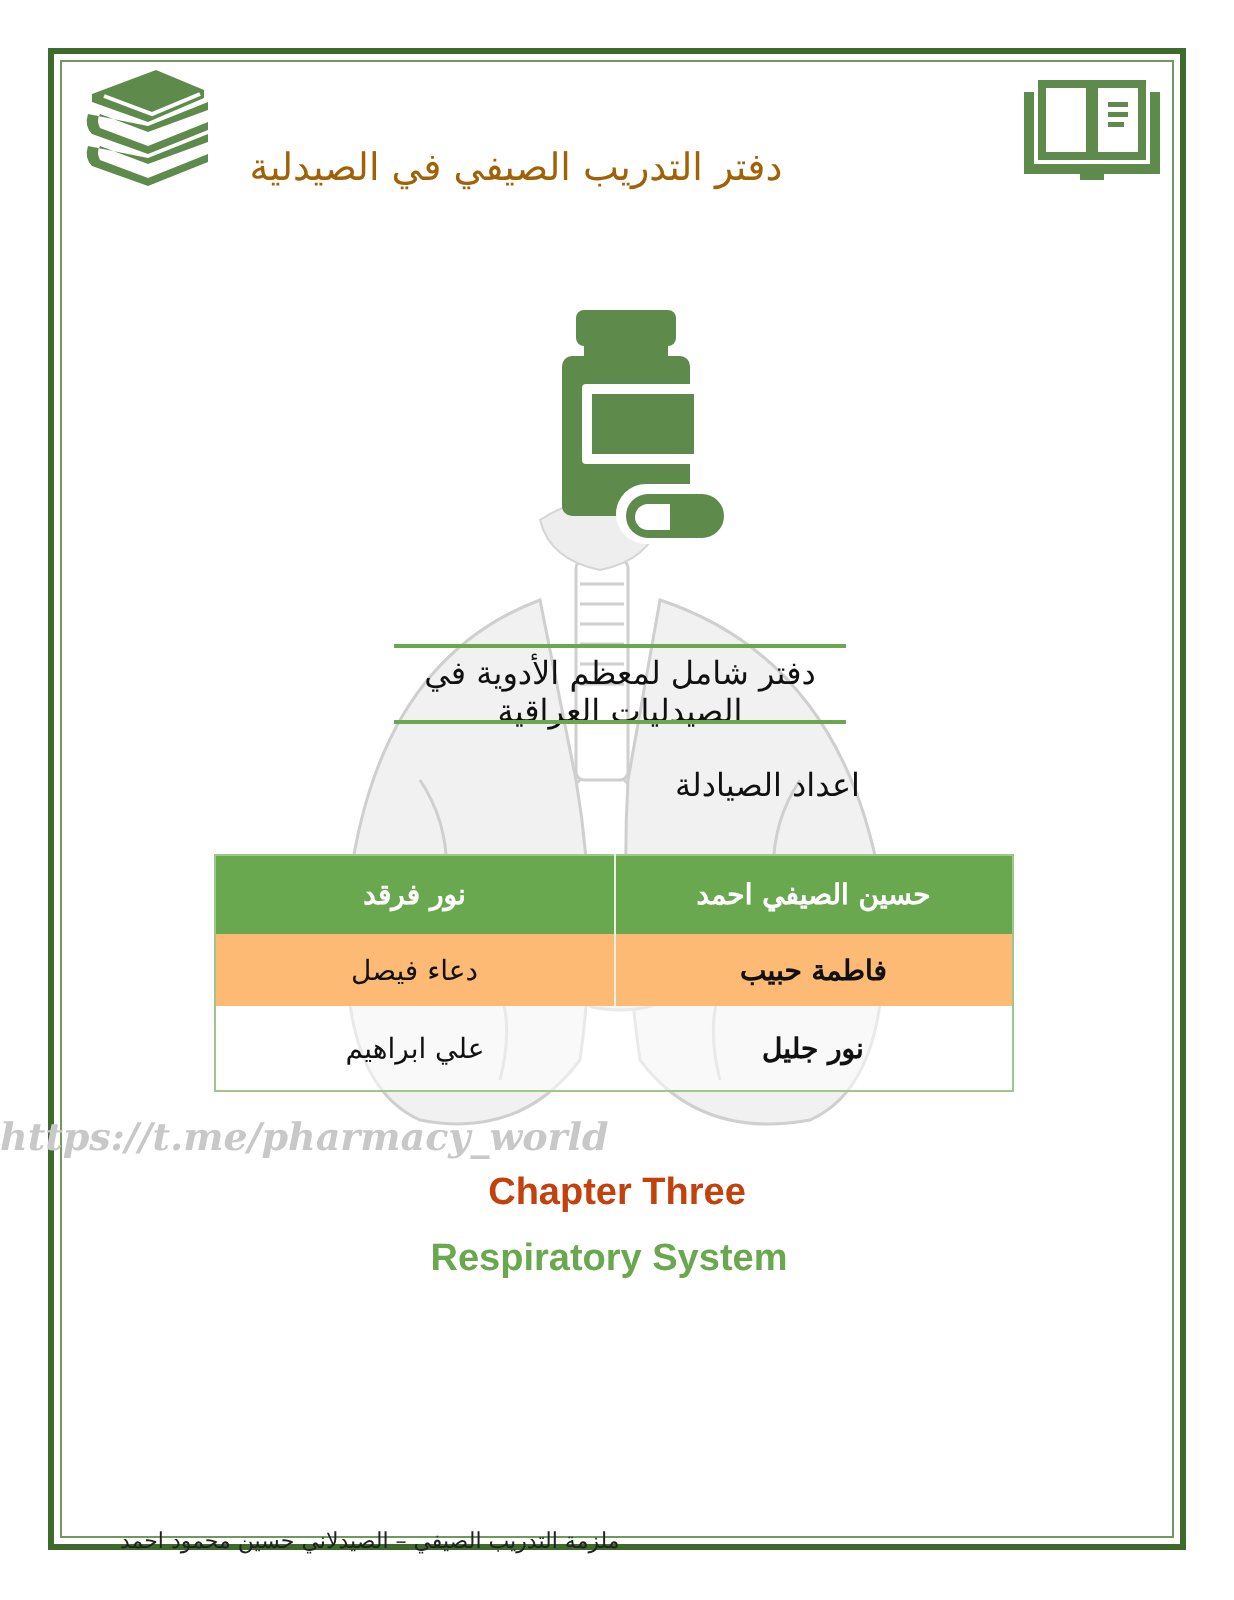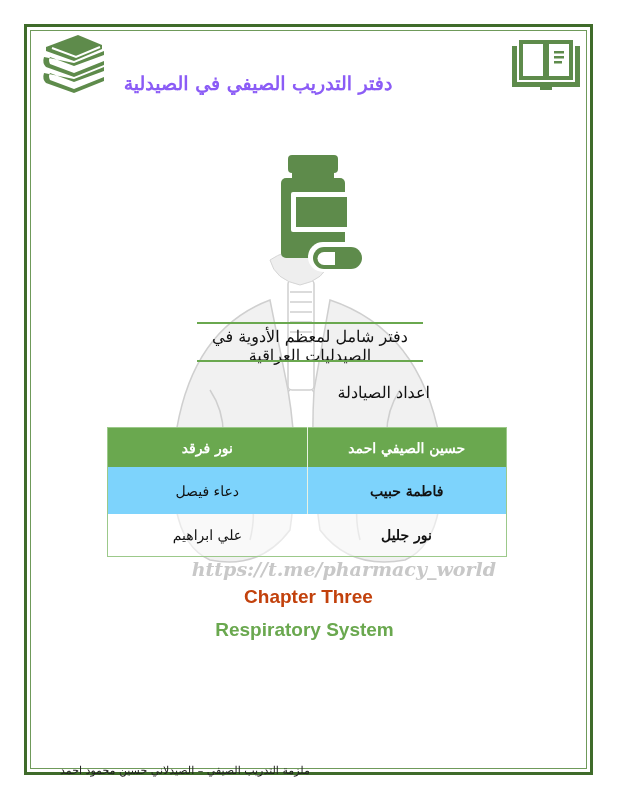--- a/index.html
+++ b/index.html
@@ -1,32 +1,32 @@
 <!DOCTYPE html>
 <html><head>
 <meta charset="utf-8">
 <style>
   html, body { margin:0; padding:0; background:#ffffff; }
   body { width:617px; height:800px; position:relative; overflow:hidden; font-family:"DejaVu Serif", serif; }
   .page-border { position:absolute; left:24px; top:24px; width:569px; height:751px; box-sizing:border-box; border:3px solid #3f6b2a; }
   .page-border-inner { position:absolute; left:3px; top:3px; right:3px; bottom:3px; border:1px solid #6f9a5a; }
   .abs { position:absolute; }
-  .title { left:0; width:516px; top:72px; text-align:center; font-size:19px; color:#8b5cf6; direction:rtl;font-weight:bold; }
+  .title { left:0; width:516px; top:72px; text-align:center; font-size:19px; color:#a16207; direction:rtl; }
   .lungs { left:150px; top:240px; width:320px; height:340px; opacity:0.35; }
   .rule { height:2px; background:#6aa84f; left:197px; width:226px; }
   .subtitle { left:190px; width:240px; top:327px; text-align:center; font-size:16px; color:#111; direction:rtl; }
   .prepared { left:190px; width:240px; top:383px; text-align:right; font-size:16px; color:#111; direction:rtl; }
   table.names { position:absolute; left:107px; top:427px; width:400px; border-collapse:collapse; direction:rtl; border:1px solid #9cc98a; }
   table.names td { width:50%; text-align:center; font-size:14px; padding:0; }
   table.names tr.head td { background:#6aa84f; color:#fff; height:39px; font-weight:bold; }
-  table.names tr.r1 td { background:#7dd3fc; color:#111; height:47px; }
+  table.names tr.r1 td { background:#fdba74; color:#111; height:36px; }
   table.names tr.r2 td { background:rgba(255,255,255,0.55); color:#111; height:42px; }
   table.names tr.head td:first-child, table.names tr.r1 td:first-child { border-left:1px solid #e8f2e2; }
   table.names tr.r1 td:first-child.bold, .bold { font-weight:bold; }
-  .url { left:0; width:496px; top:558px; text-align:right; font-family:"DejaVu Serif", serif; font-style:italic; font-weight:bold; font-size:19px; color:#c8c8c8; }
+  .url { left:0; width:496px; top:558px; text-align:left; font-family:"DejaVu Serif", serif; font-style:italic; font-weight:bold; font-size:19px; color:#c8c8c8; }
   .chapter { left:0; width:617px; top:586px; text-align:center; font-family:"Liberation Sans", sans-serif; font-weight:bold; font-size:19px; color:#c2410c; }
   .system { left:0; width:609px; top:619px; text-align:center; font-family:"Liberation Sans", sans-serif; font-weight:bold; font-size:19px; color:#6aa84f; }
   .footer { left:60px; top:735px; font-size:11px; color:#222; direction:rtl;margin-top:29px; }
 </style>
 </head>
 <body>
 
 <div class="page-border">
   <div class="page-border-inner"></div>
 </div>

